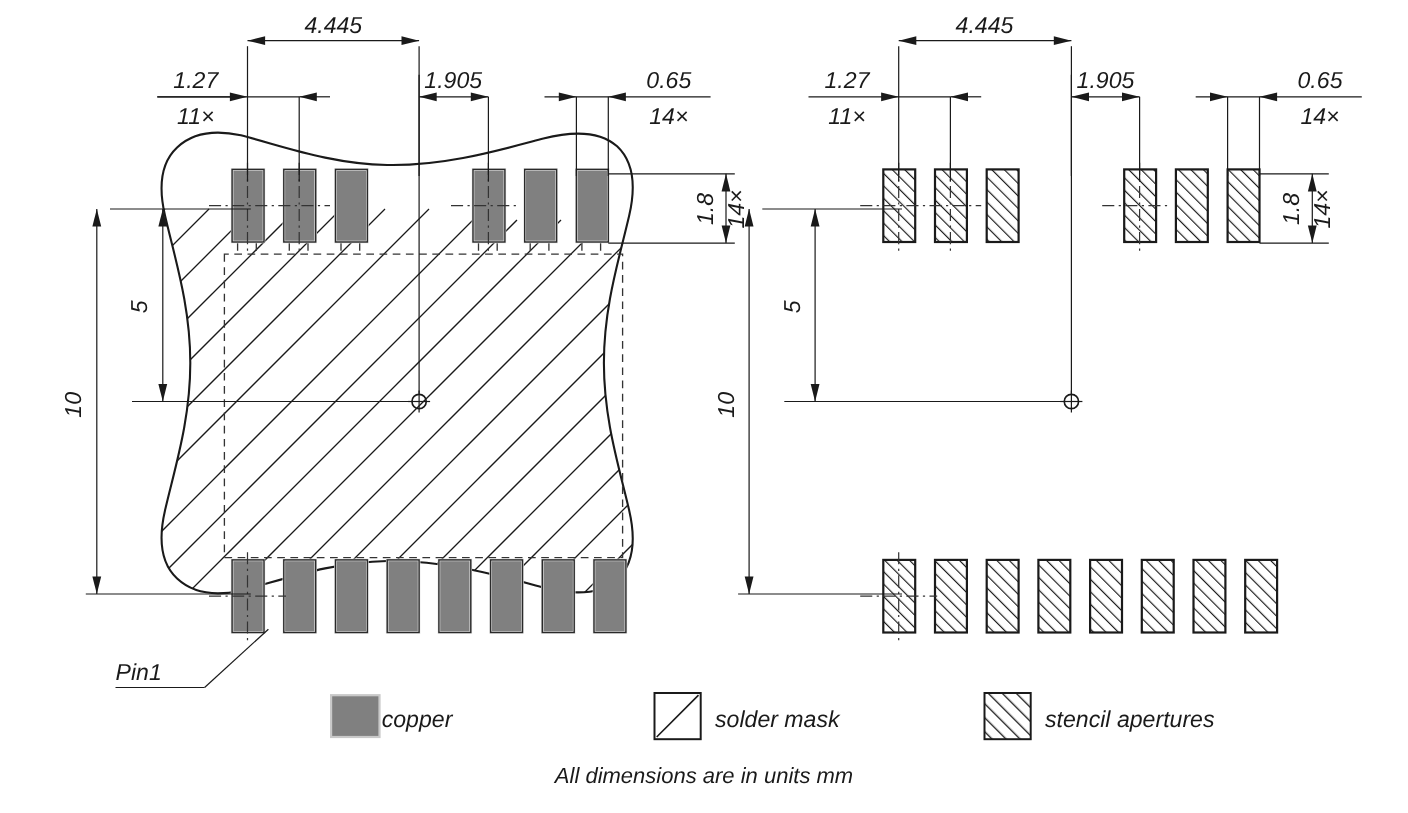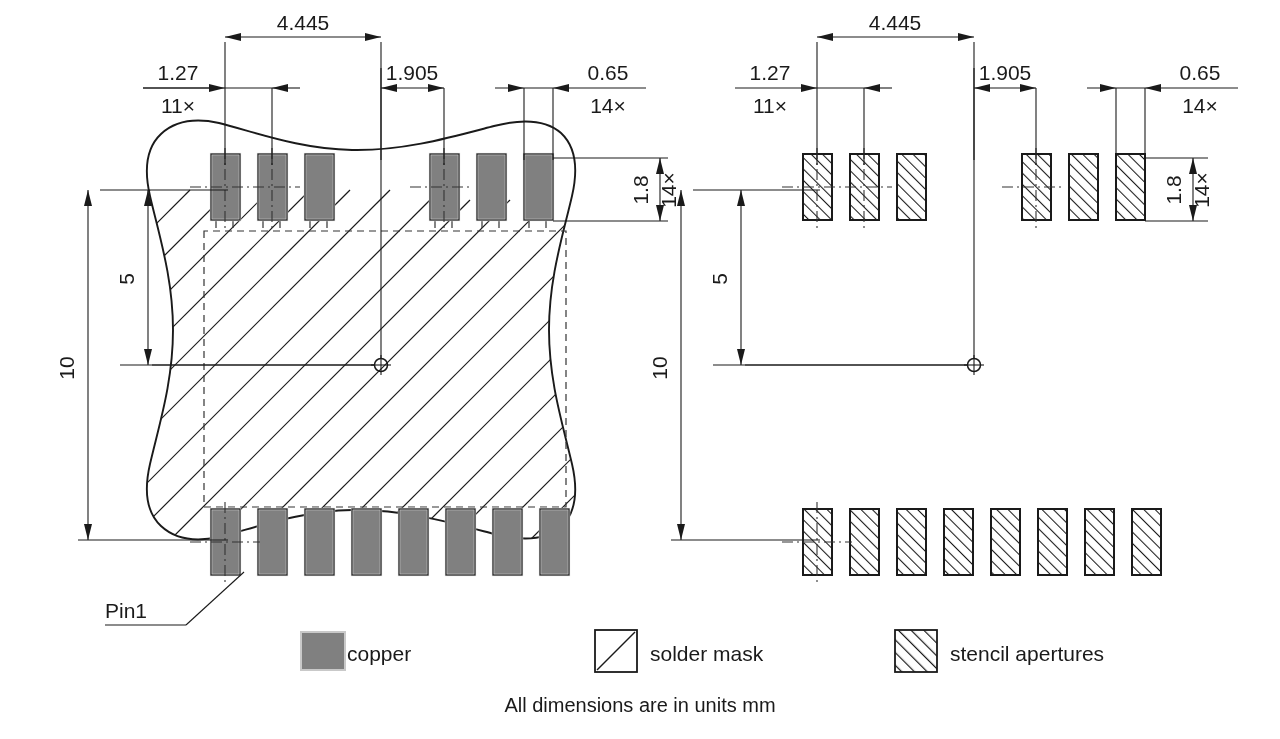--- a/index.html
+++ b/index.html
@@ -1,17 +1,17 @@
 <!DOCTYPE html>
 <html><head>
 <meta charset="utf-8">
 <style>
   html,body{margin:0;padding:0;background:#ffffff;}
   body{width:1280px;height:739px;overflow:hidden;font-family:"Liberation Sans",sans-serif;}
-  #root{position:relative;width:1280px;height:739px;}
+  #root{position:relative;width:1280px;height:739px;font-style:italic;}
   svg{display:block;}
   text{font-family:"Liberation Sans",sans-serif;fill:#1a1a1a;}
   .dimtext{font-size:21px;}
   .legendtext{font-size:21px;}
   .notetext{font-size:20px;}
   .ln{stroke:#1a1a1a;fill:none;}
   .thin{stroke-width:1.1;}
   .med{stroke-width:1.5;}
   .thick{stroke-width:1.9;}
   .hatchline{stroke:#1a1a1a;stroke-width:1.2;fill:none;}

